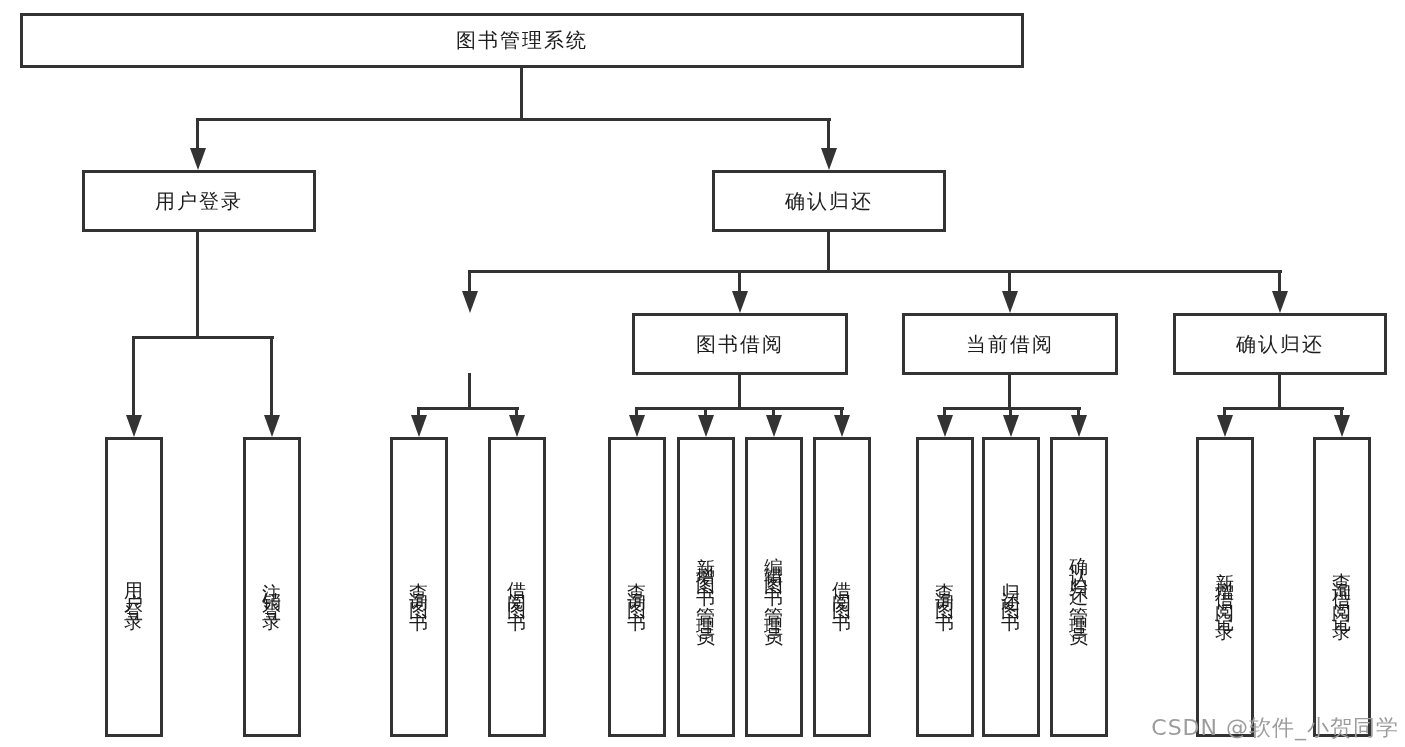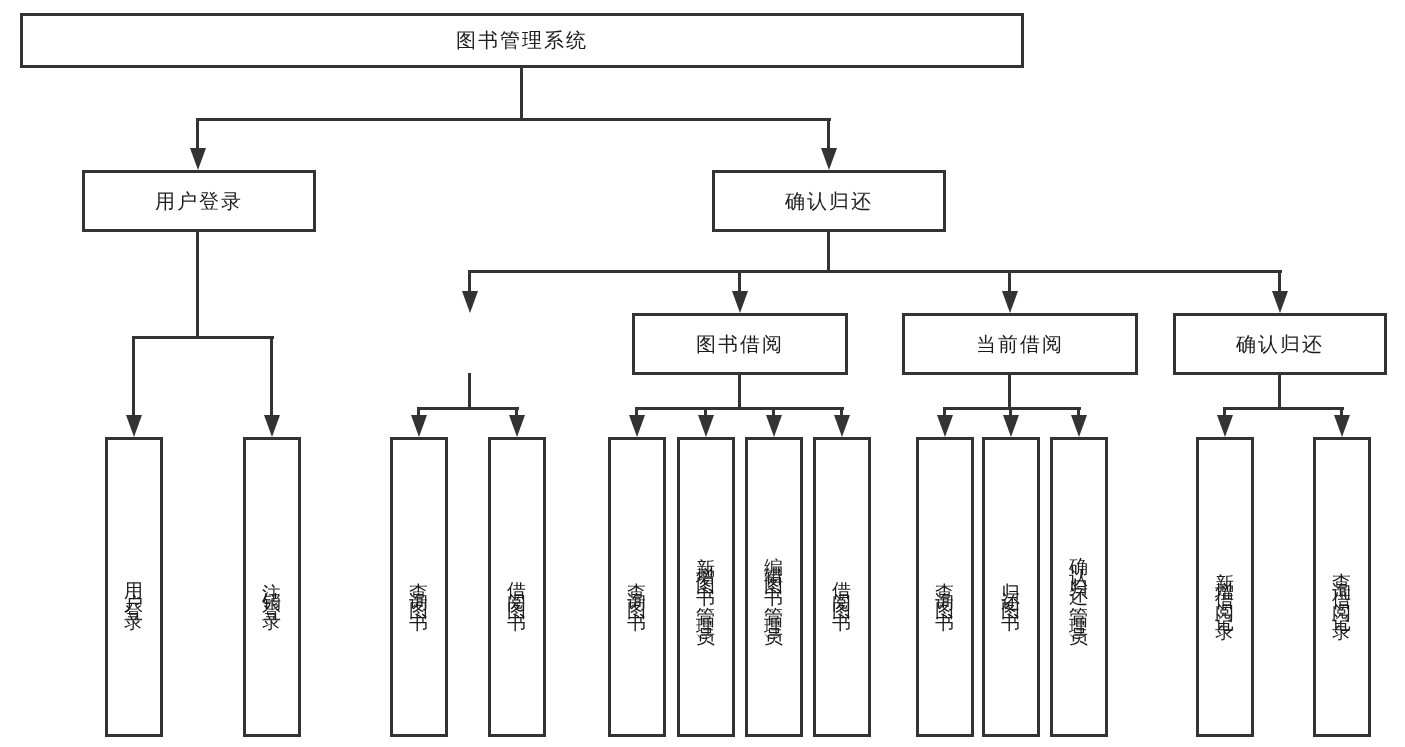--- a/index.html
+++ b/index.html
@@ -93,21 +93,21 @@
   <div class="vline" style="left:468px; top:270px; height:24px;"></div>
   <div class="arrow" style="left:462px; top:291px;"></div>
   <div class="vline" style="left:738px; top:270px; height:24px;"></div>
   <div class="arrow" style="left:732px; top:291px;"></div>
   <div class="vline" style="left:1008px; top:270px; height:24px;"></div>
   <div class="arrow" style="left:1002px; top:291px;"></div>
   <div class="vline" style="left:1278px; top:270px; height:24px;"></div>
   <div class="arrow" style="left:1272px; top:291px;"></div>
 
   <div class="node" style="left:632px; top:313px; width:216px; height:62px;">图书借阅</div>
-  <div class="node" style="left:902px; top:313px; width:236px; height:62px;">当前借阅</div>
+  <div class="node" style="left:902px; top:313px; width:216px; height:62px;">当前借阅</div>
   <div class="node" style="left:1173px; top:313px; width:214px; height:62px;">确认归还</div>
 
   <div class="vline" style="left:468px; top:373px; height:36px;"></div>
   <div class="hline" style="left:417px; top:407px; width:102px;"></div>
   <div class="vline" style="left:417px; top:407px; height:11px;"></div>
   <div class="arrow" style="left:411px; top:415px;"></div>
   <div class="vline" style="left:515px; top:407px; height:11px;"></div>
   <div class="arrow" style="left:509px; top:415px;"></div>
 
   <div class="vline" style="left:738px; top:373px; height:36px;"></div>
@@ -174,14 +174,15 @@
     <span class="vtext">确认归还（管理员）</span>
   </div>
 
   <div class="vnode" style="left:1196px; top:437px; width:58px; height:300px;">
     <span class="vtext">新增借阅记录</span>
   </div>
   <div class="vnode" style="left:1313px; top:437px; width:58px; height:300px;">
     <span class="vtext">查询借阅记录</span>
   </div>
 
+  <div class="watermark">CSDN @软件_小贺同学</div>
 
 </div>
 
 </body></html>

